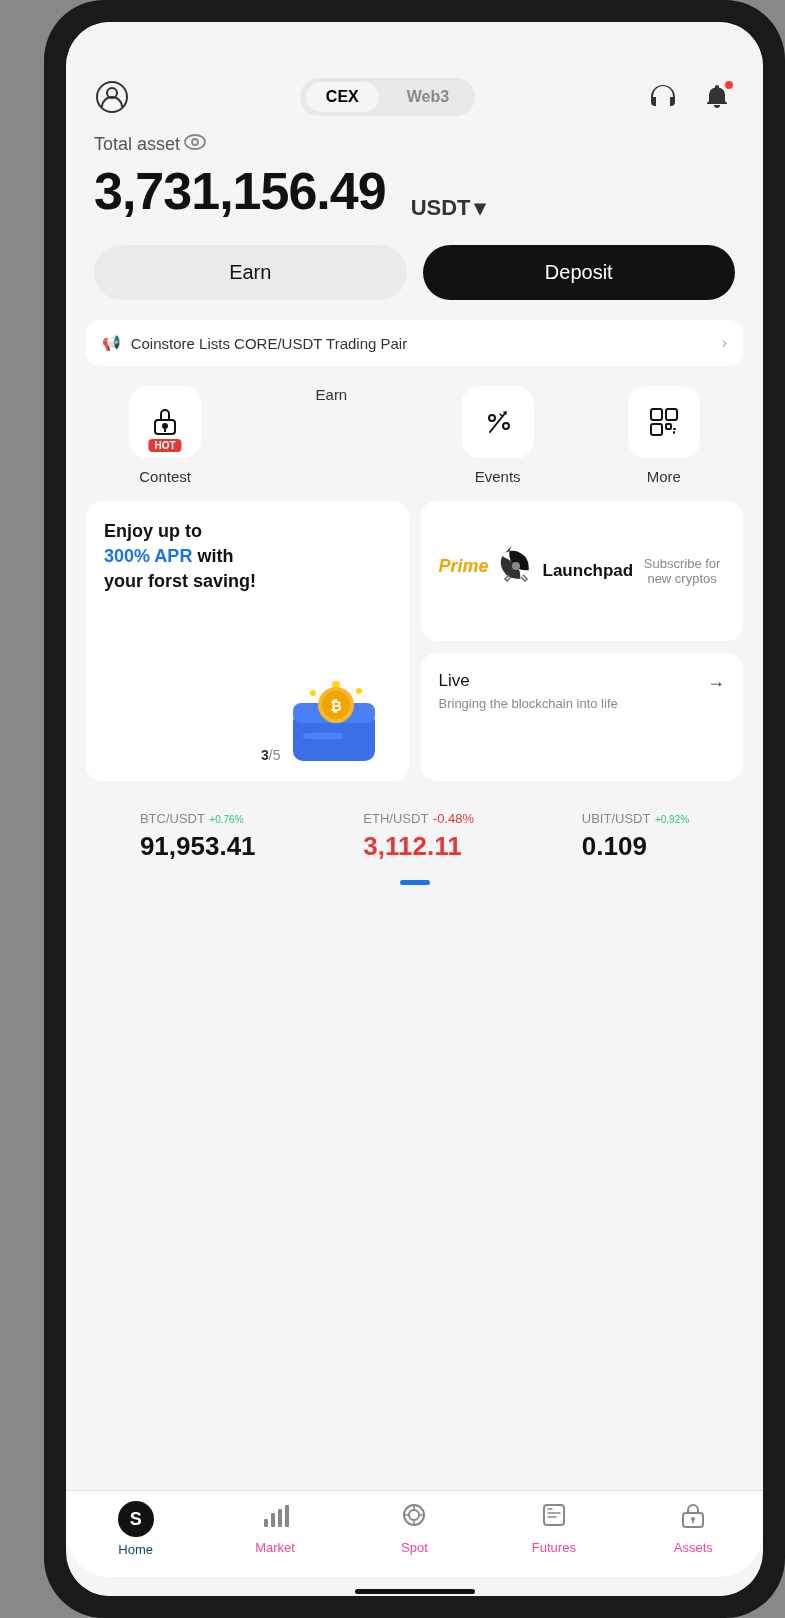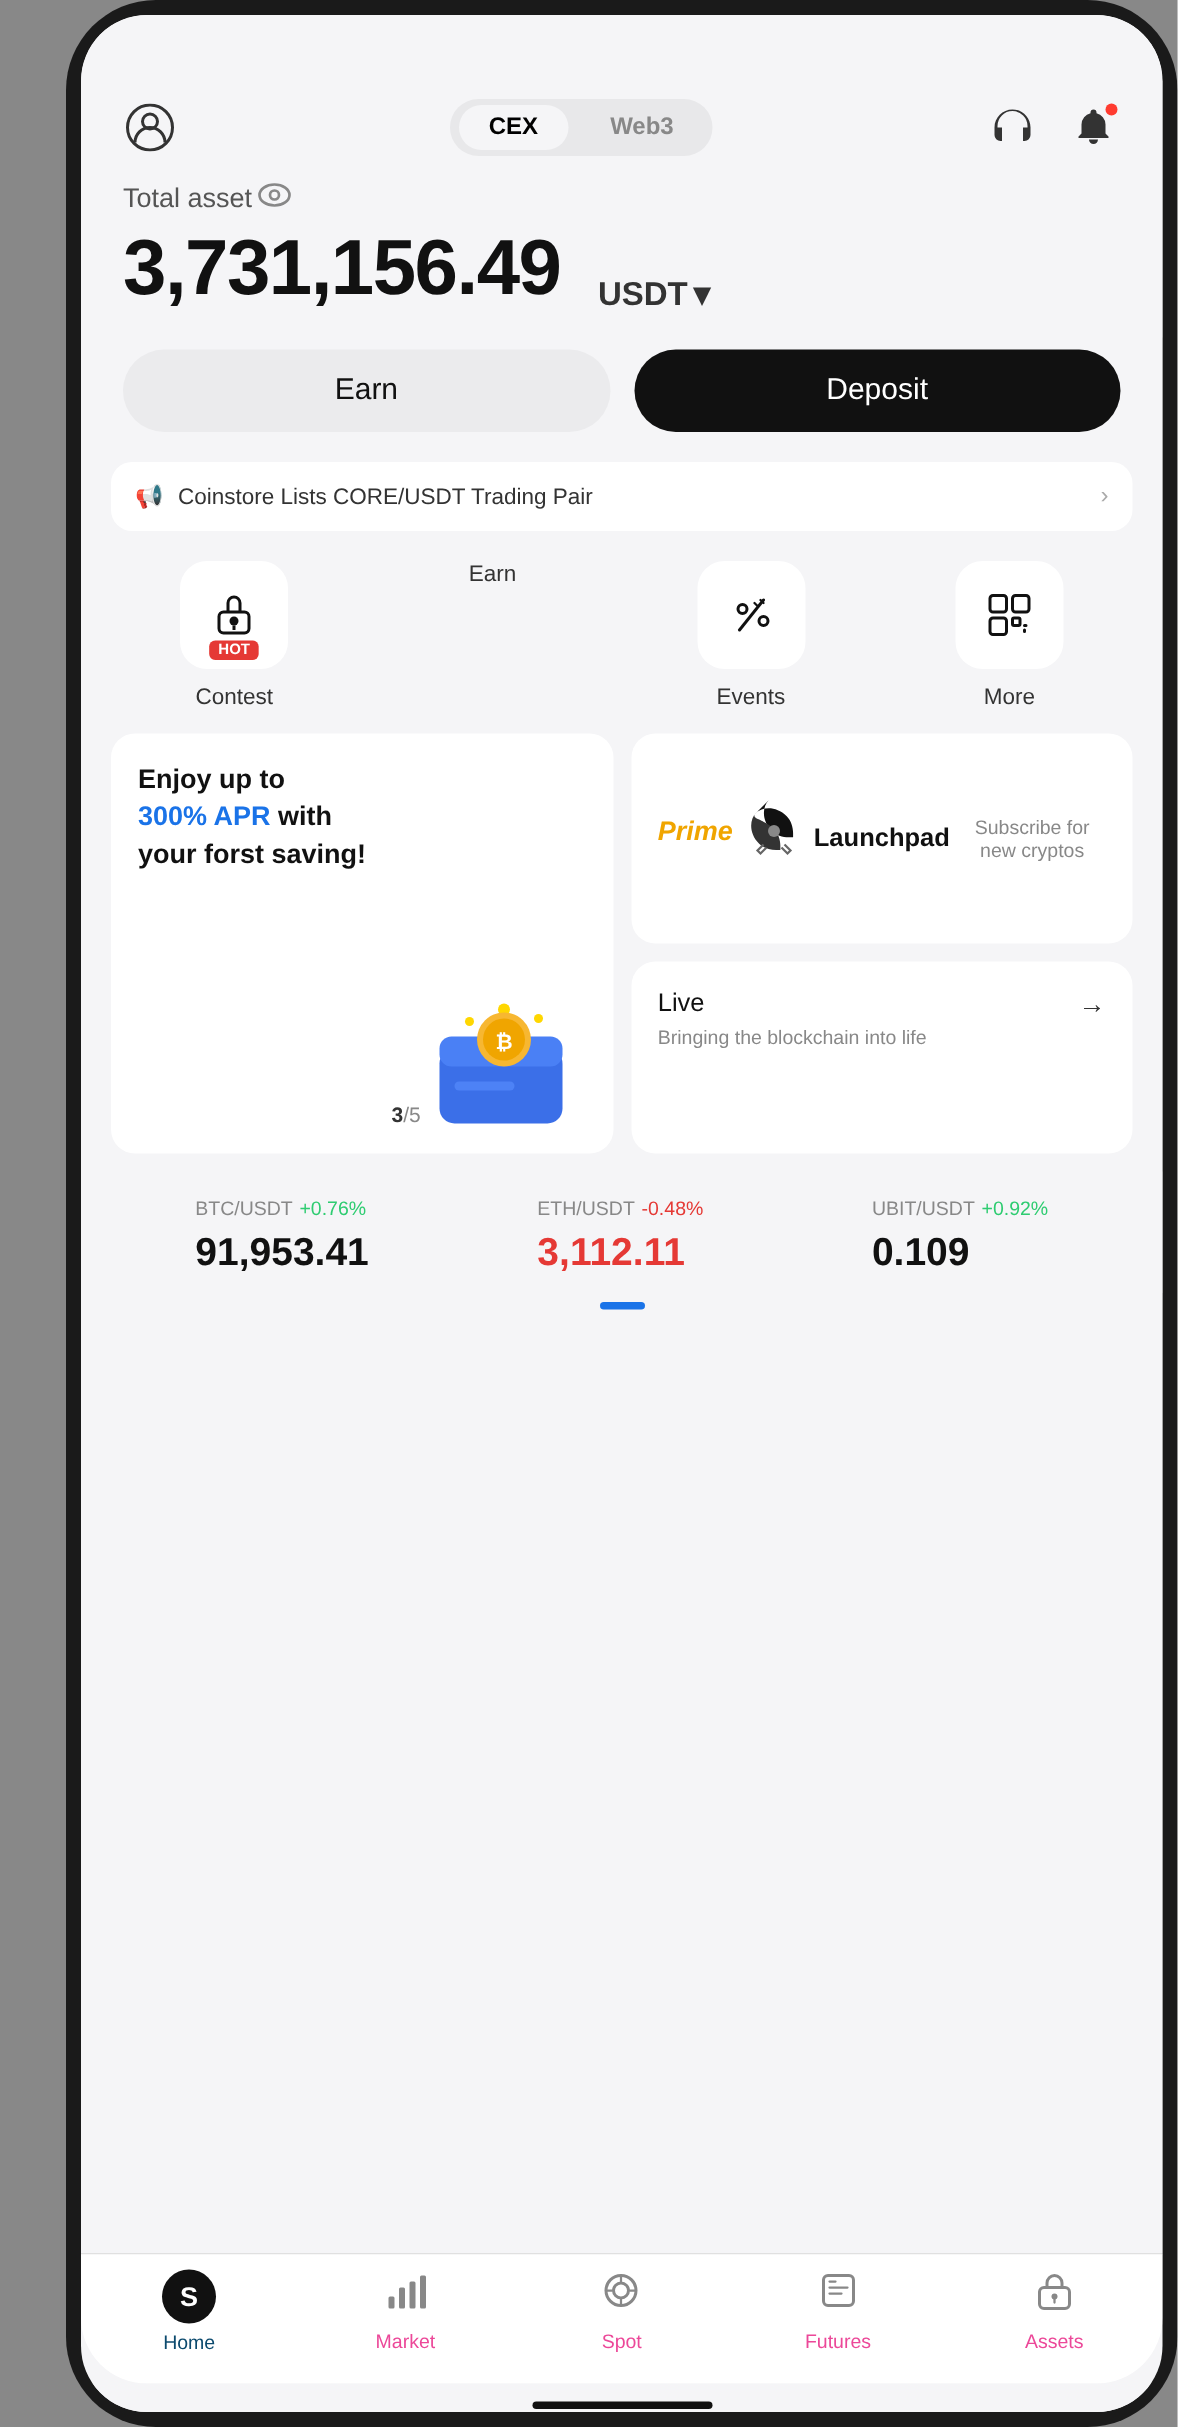--- a/index.html
+++ b/index.html
@@ -9,21 +9,21 @@
       justify-content: center;
       align-items: center;
       min-height: 100vh;
       font-family: -apple-system, BlinkMacSystemFont, 'Segoe UI', sans-serif;
     }
     .phone-frame {
       width: 764px;
       height: 1618px;
       background: #1a1a1a;
       border-radius: 60px;
-      padding: 10px;
+      padding: 22px;
       display: flex;
       flex-direction: column;
       position: relative;
       margin-left: 44px;
     }
     .phone-screen {
       background: #f5f5f7;
       border-radius: 44px;
       flex: 1;
       overflow: hidden;
@@ -344,21 +344,21 @@
       display: flex;
       flex-direction: column;
       gap: 4px;
     }
     .ticker-pair {
       font-size: 13px;
       color: #888;
     }
     .ticker-change-green {
       color: #2ecc71;
-      font-size: 13px;
+      font-size: 10px;
     }
     .ticker-change-red {
       color: #e53935;
       font-size: 13px;
     }
     .ticker-price {
       font-size: 26px;
       font-weight: 600;
       color: #111;
     }

